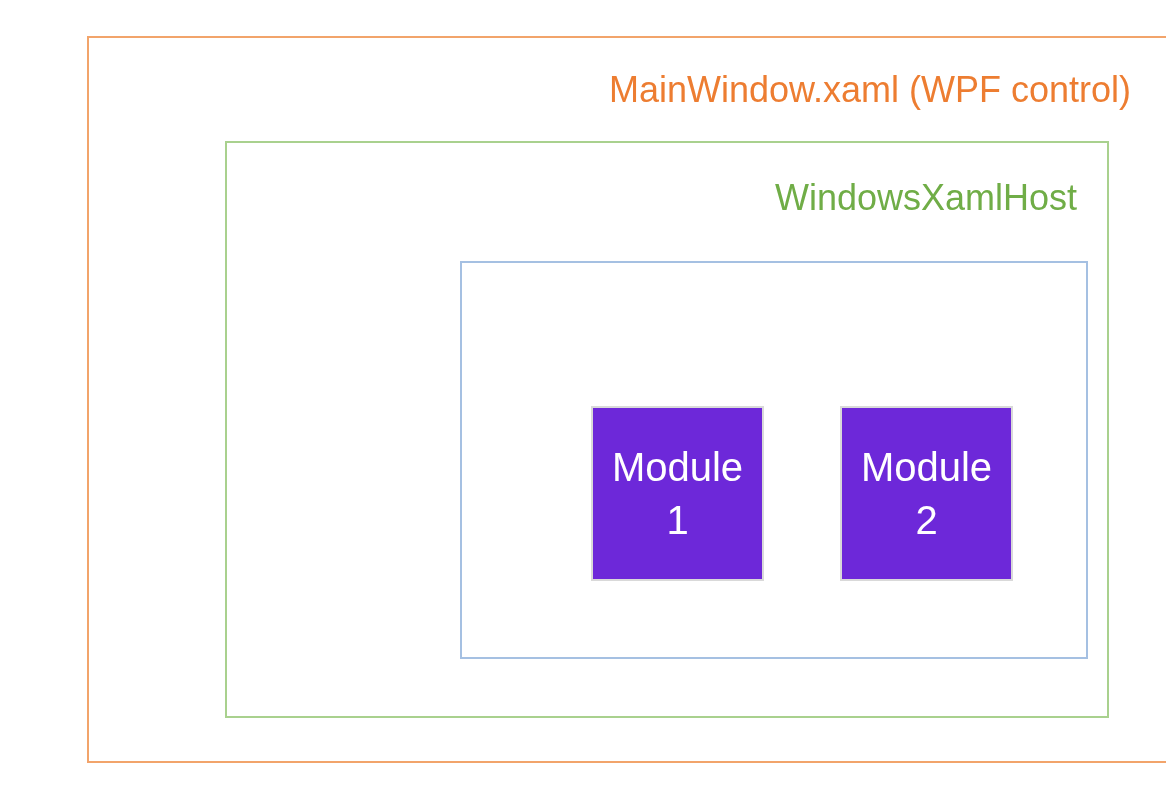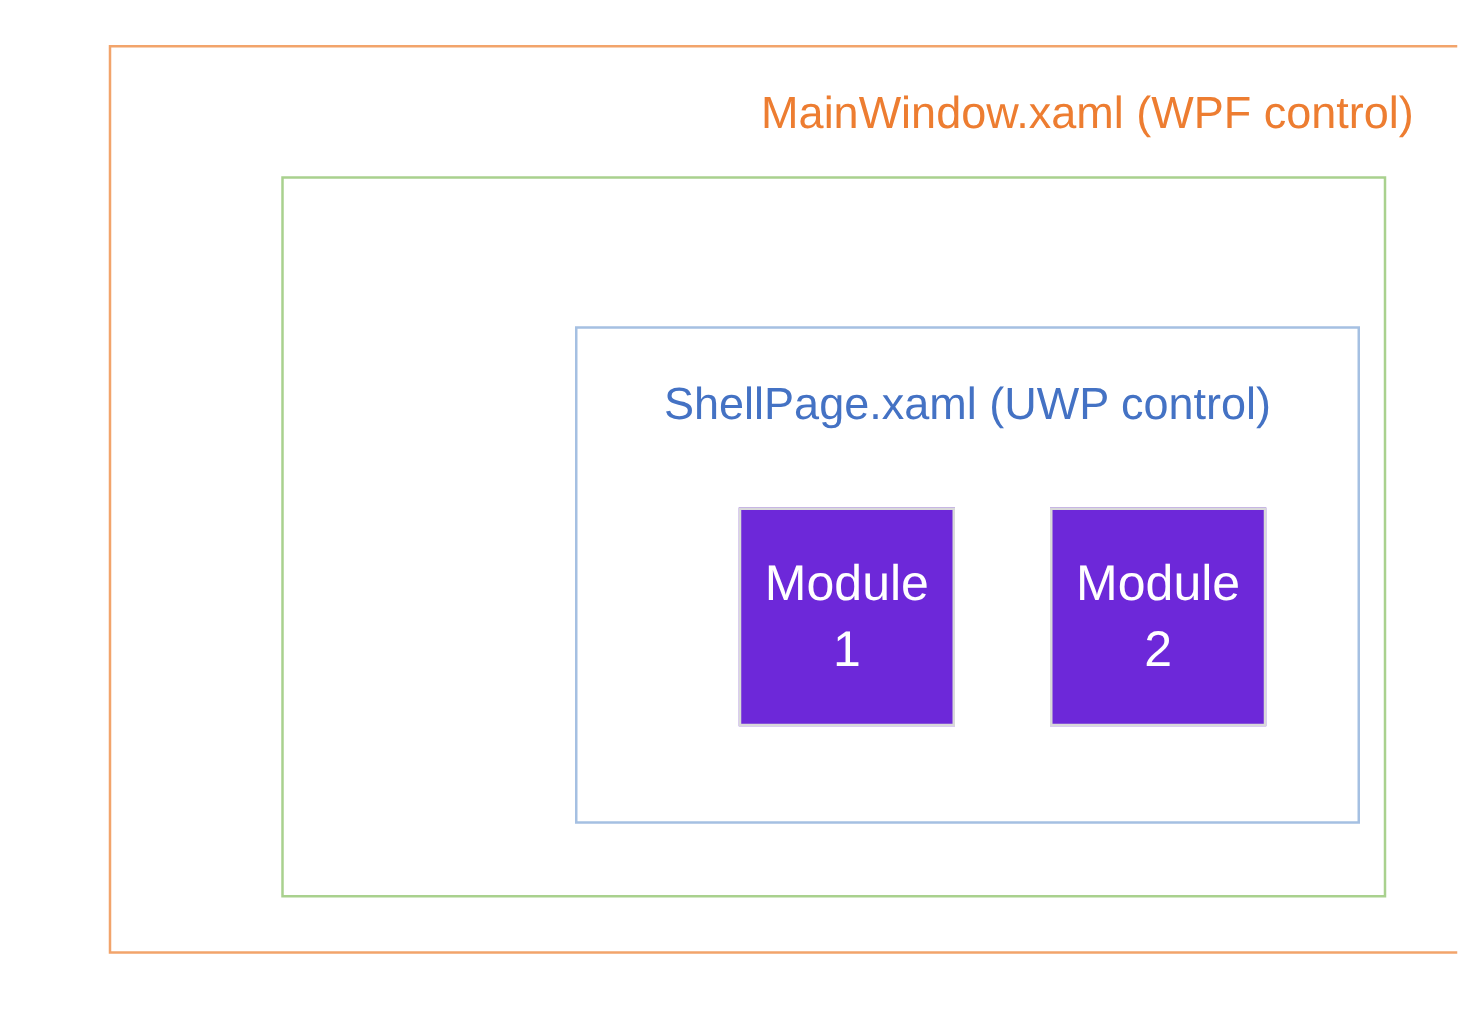--- a/index.html
+++ b/index.html
@@ -76,23 +76,23 @@
 </style>
 </head>
 <body>
 
 <div class="canvas">
 
   <div class="box box-outer">
     <div class="label label-outer">MainWindow.xaml (WPF control)</div>
 
     <div class="box box-host" style="left:106px; top:103px;">
+      <div class="label label-host">WindowsXamlHost</div>
 
       <div class="box box-shell" style="left:203px; top:118px;">
-        <div class="label label-shell">ShellPage.xaml (UWP control)</div>
 
         <div class="module module-1" style="left:129px; top:143px;">
           <div>Module</div>
           <div>1</div>
         </div>
 
         <div class="module module-2" style="left:378px; top:143px;">
           <div>Module</div>
           <div>2</div>
         </div>

